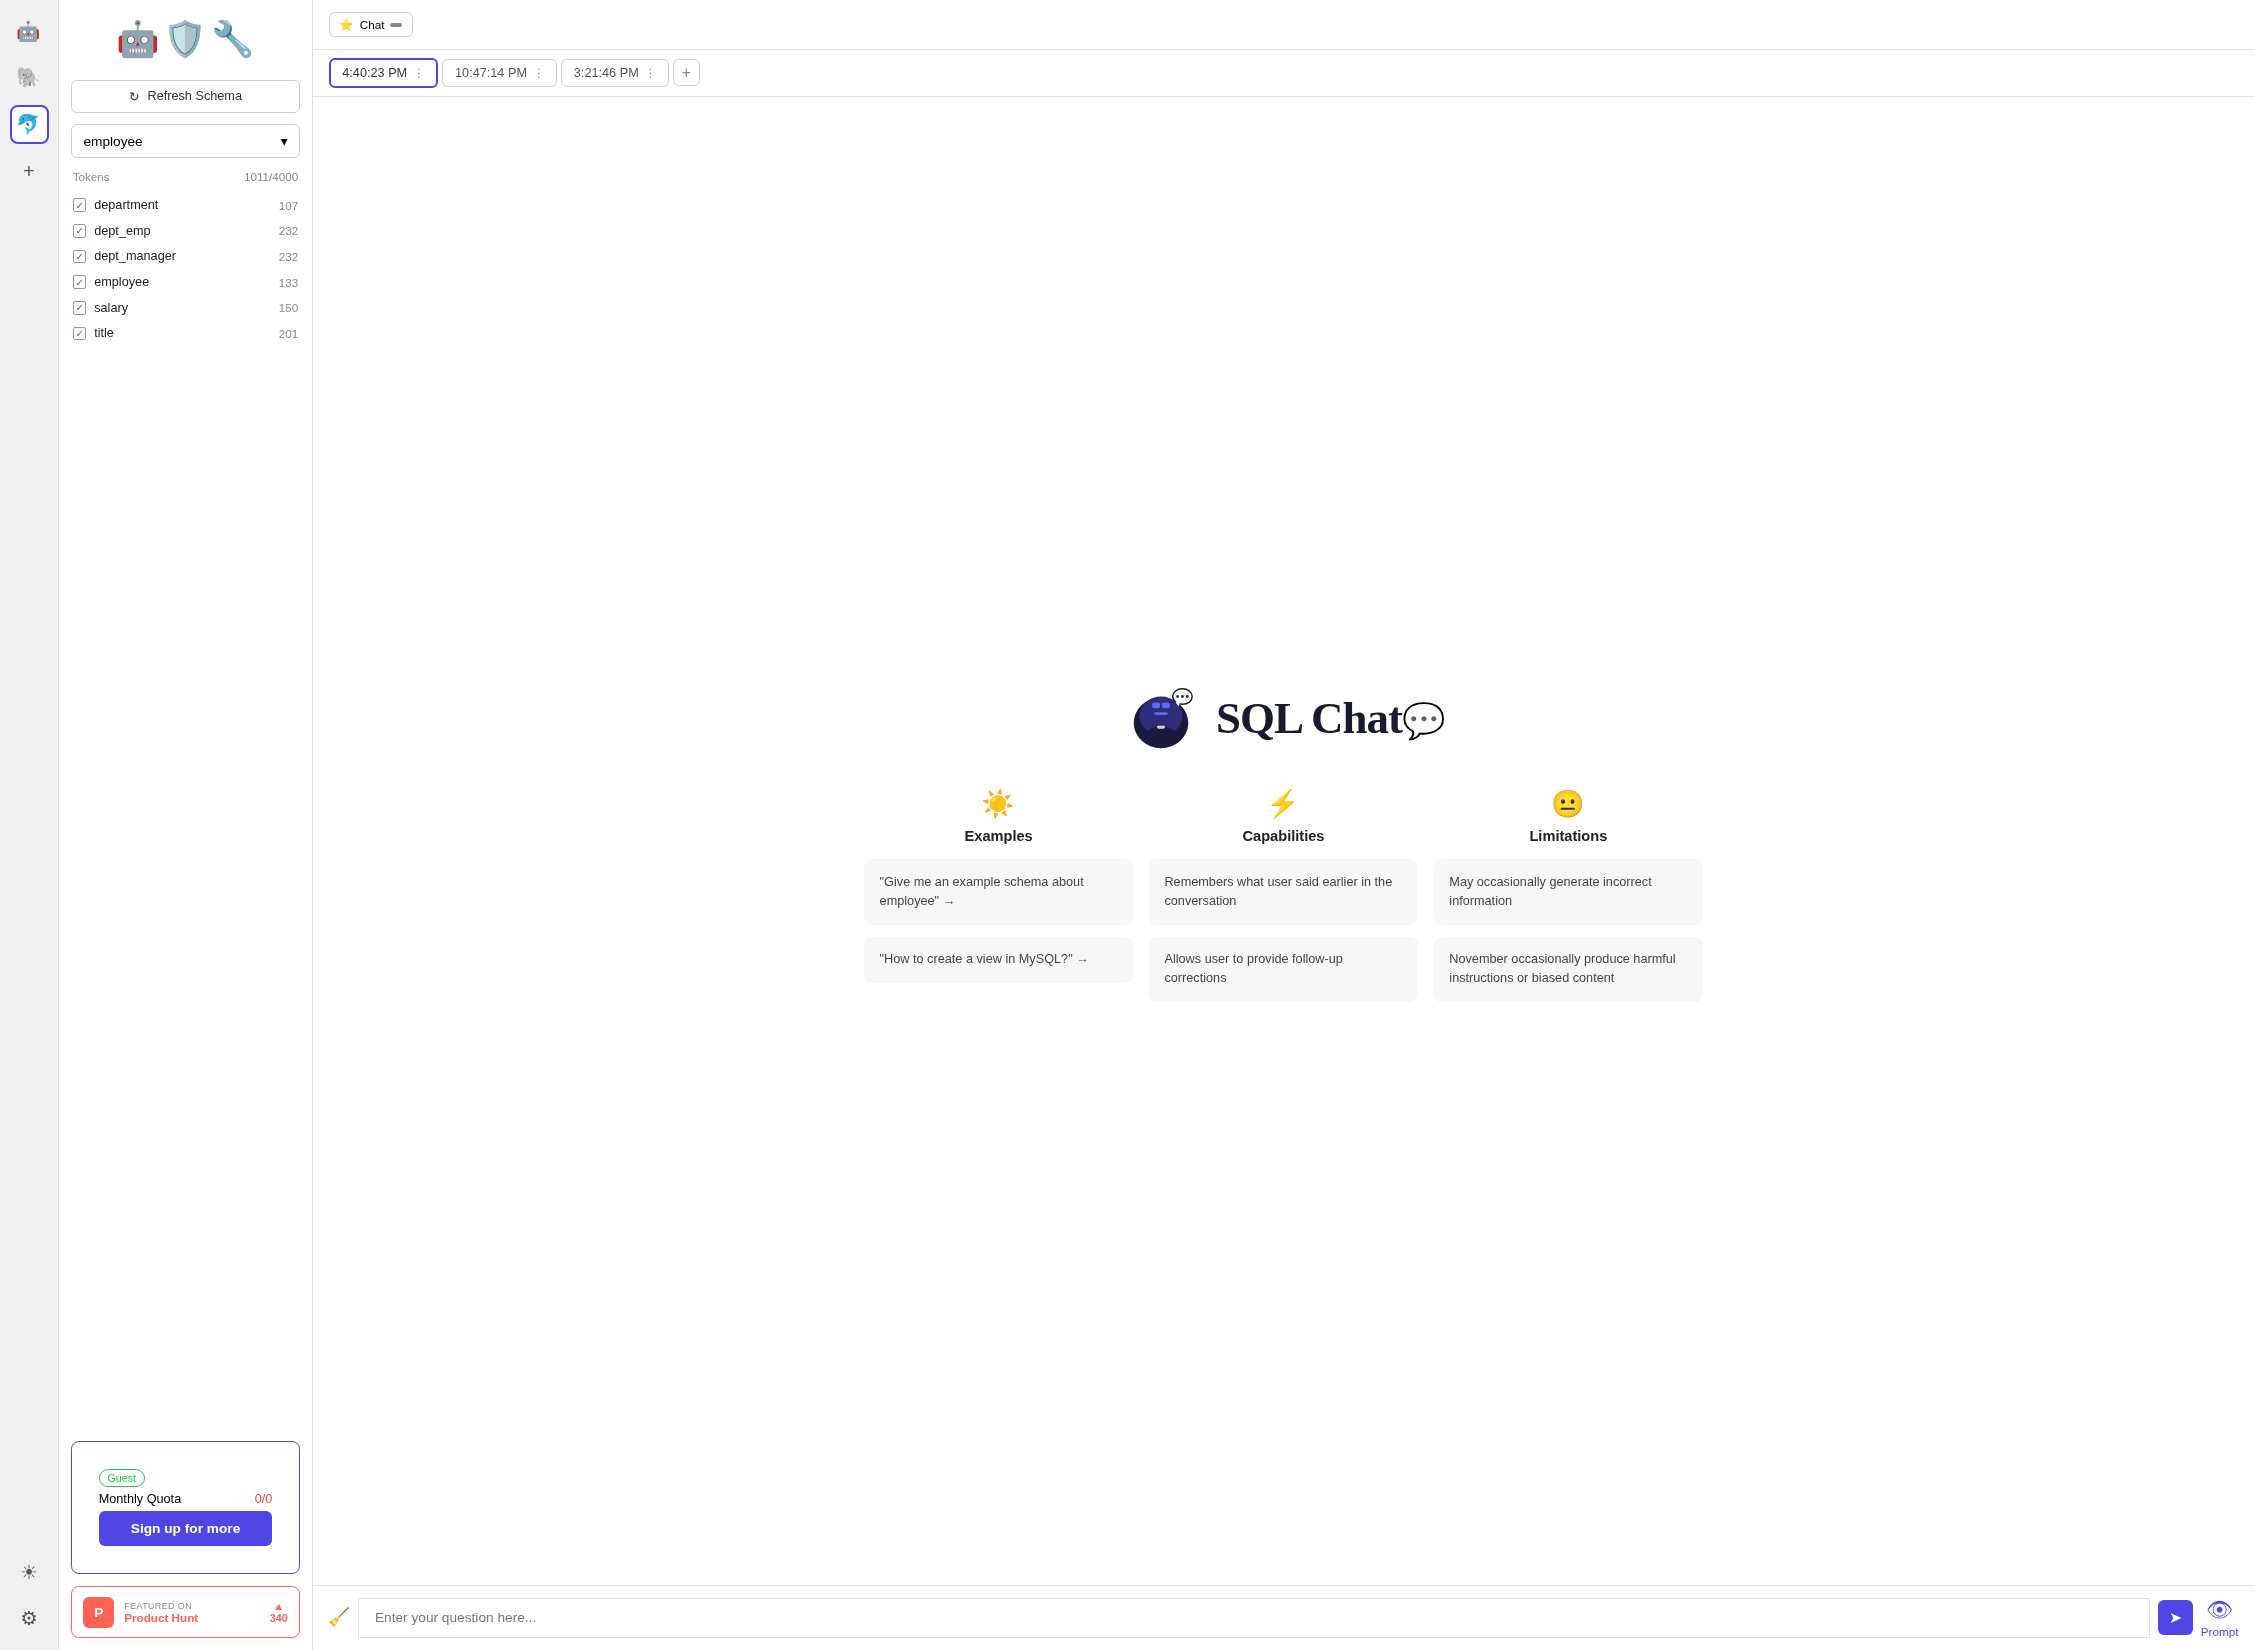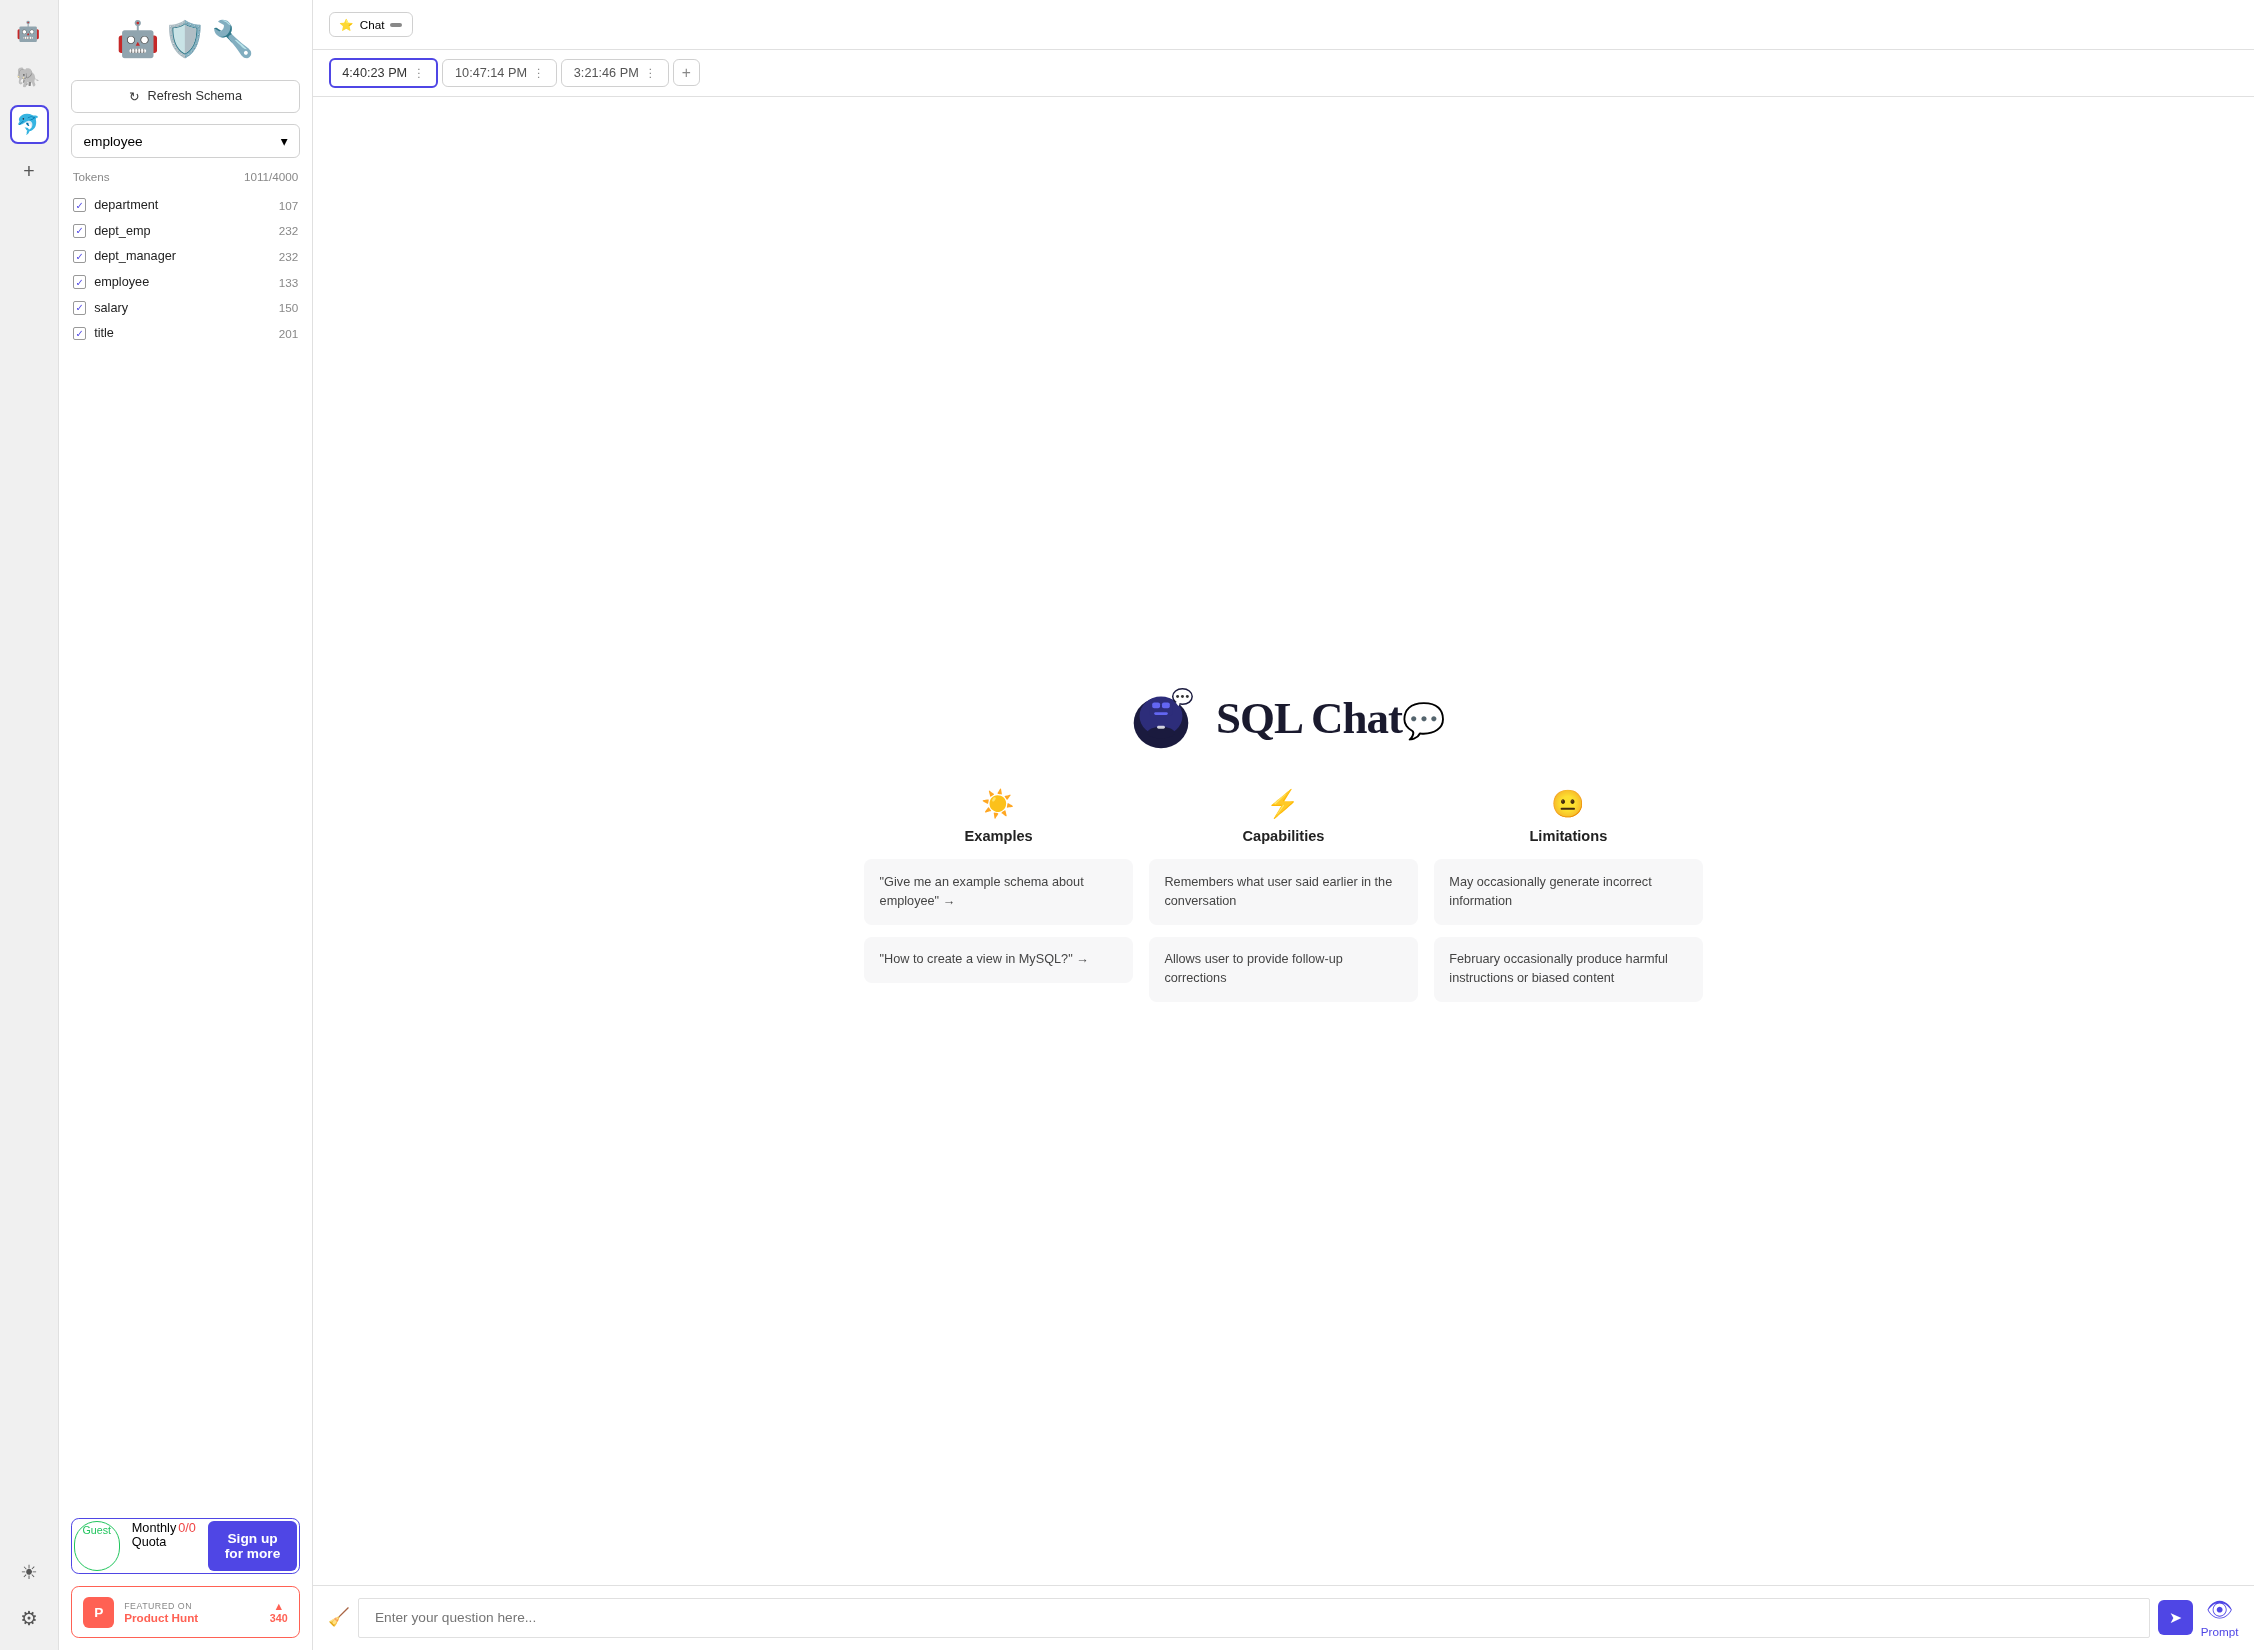--- a/index.html
+++ b/index.html
@@ -127,24 +127,24 @@
     }
     .table-name { color: #222; }
     .table-count { color: #888; font-size: 11.7px; margin-left: 24px; }
 
     .sidebar-spacer { flex: 1; }
 
     
     .guest-card {
       border: 1px solid #4f46e5;
       border-radius: 7.8px;
-      padding: 2px;
-      display: flex;
-      flex-direction: row;
-      gap: 12px;
+      padding: 27px;
+      display: flex;
+      flex-direction: column;
+      gap: 5px;
     }
     .guest-badge {
       display: inline-block;
       border: 1px solid #22c55e;
       color: #22c55e;
       font-size: 10.7px;
       padding: 2px 7.8px;
       border-radius: 974px;
       width: fit-content;
     }
@@ -596,21 +596,21 @@
 
         <div class="feature-col">
           <div class="feature-header">
             <span class="feature-icon">😐</span>
             <span class="feature-title">Limitations</span>
           </div>
           <div class="feature-card">
             <span>May occasionally generate incorrect information</span>
           </div>
           <div class="feature-card">
-            <span>February occasionally produce harmful instructions or biased content</span>
+            <span>November occasionally produce harmful instructions or biased content</span>
           </div>
         </div>
       </div>
     </div>
   </div>
 
   <div class="chat-input-bar">
     <span class="broom-icon">🧹</span>
     <input class="chat-input" type="text" placeholder="Enter your question here..." style="">
     <button class="send-btn">

